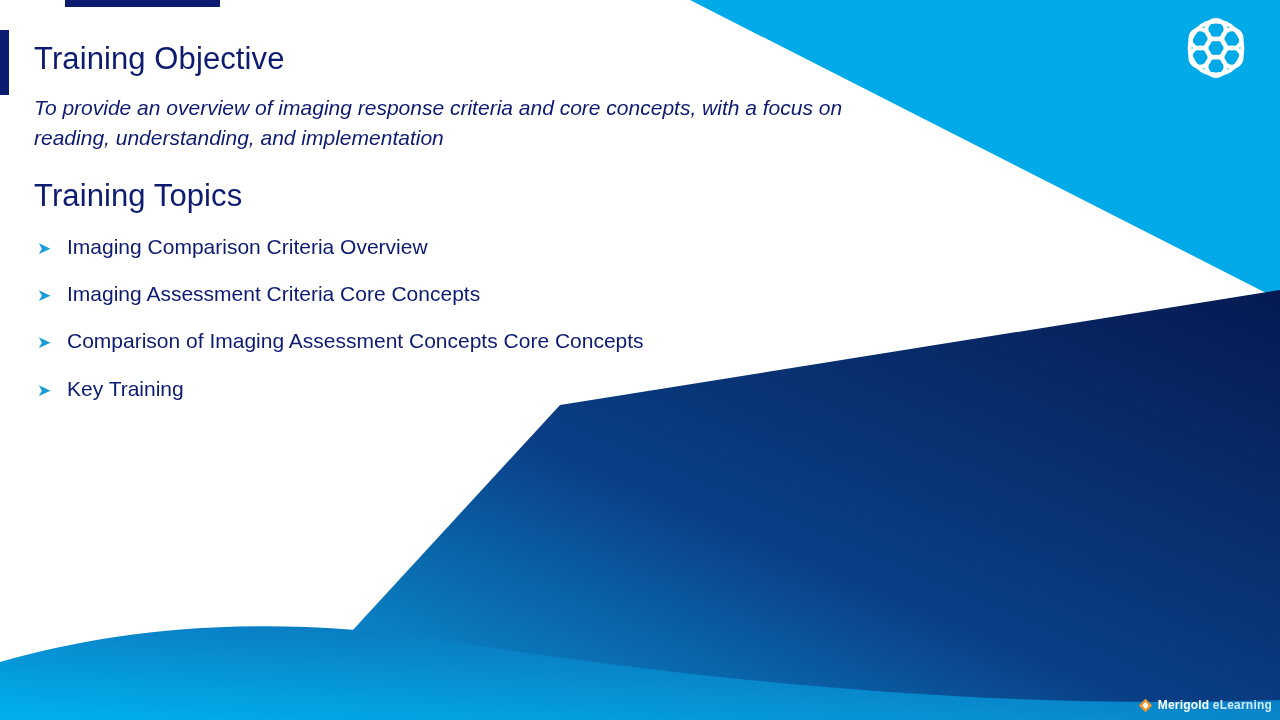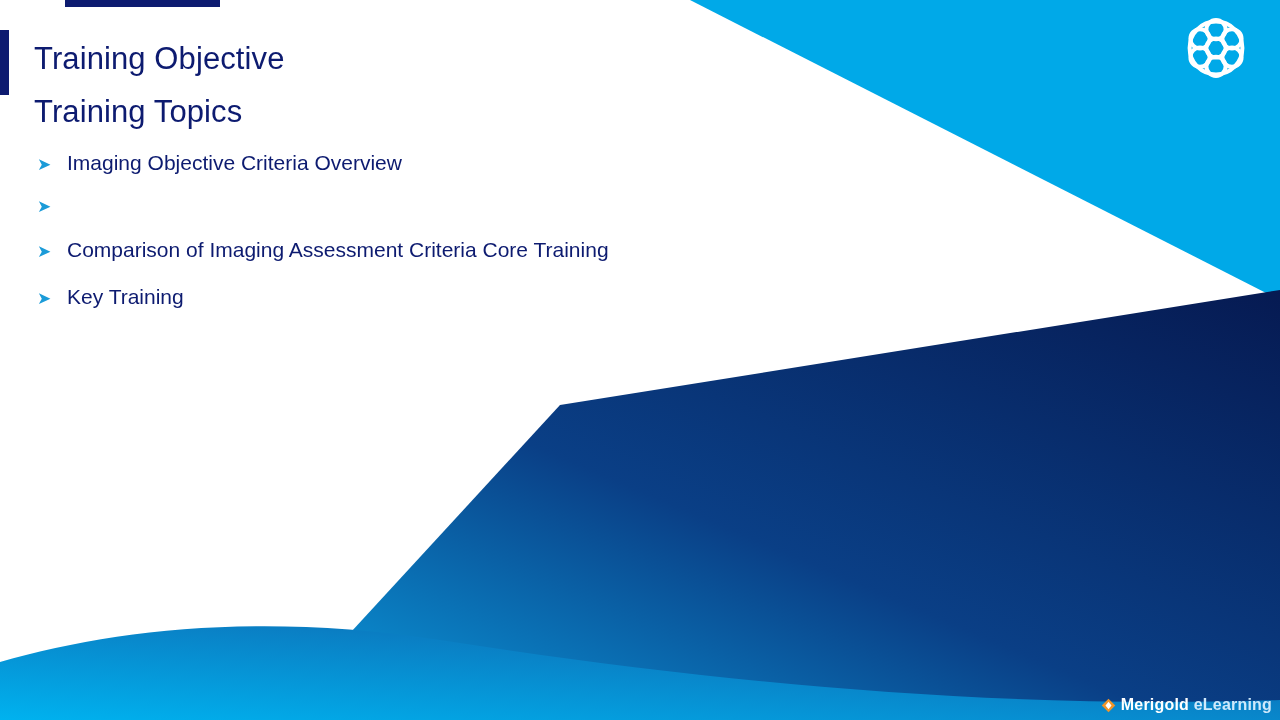--- a/index.html
+++ b/index.html
@@ -116,21 +116,21 @@
     align-items: center;
     height: 26px;
   }
   .brand-diamond {
     width: 15px;
     height: 15px;
     margin-right: 5px;
     position: relative;
   }
   .brand-text {
-    font-size: 16px;
+    font-size: 12px;
     font-weight: bold;
     color: #ffffff;
     letter-spacing: 0.2px;
     white-space: nowrap;
   }
   .brand-text .light {
     color: #cfe9fb;
     font-weight: bold;
   }
 </style>
@@ -172,33 +172,35 @@
       <circle cx="30" cy="38.5" r="12"></circle>
       <circle cx="70" cy="38.5" r="12"></circle>
       <circle cx="30" cy="61.5" r="12"></circle>
       <circle cx="70" cy="61.5" r="12"></circle>
       <circle cx="50" cy="50" r="33"></circle>
     </g>
   </svg>
 
   <div class="content">
     <h1 class="heading">Training Objective</h1>
+    <p class="objective">To provide an overview of imaging response criteria and core concepts, with a focus on reading, understanding, and implementation</p>
     <h2 class="heading second">Training Topics</h2>
 
     <ul class="topics">
       <li class="topic-item">
         <span class="bullet-arrow">➤</span>
-        <span class="topic-label">Imaging Objective Criteria Overview</span>
-      </li>
-      <li class="topic-item">
-        <span class="bullet-arrow">➤</span>
-      </li>
-      <li class="topic-item">
-        <span class="bullet-arrow">➤</span>
-        <span class="topic-label">Comparison of Imaging Assessment Criteria Core Training</span>
+        <span class="topic-label">Imaging Comparison Criteria Overview</span>
+      </li>
+      <li class="topic-item">
+        <span class="bullet-arrow">➤</span>
+        <span class="topic-label">Imaging Assessment Criteria Core Concepts</span>
+      </li>
+      <li class="topic-item">
+        <span class="bullet-arrow">➤</span>
+        <span class="topic-label">Comparison of Imaging Assessment Concepts Core Concepts</span>
       </li>
       <li class="topic-item">
         <span class="bullet-arrow">➤</span>
         <span class="topic-label">Key Training</span>
       </li>
     </ul>
   </div>
 
   <div class="brand">
     <svg class="brand-diamond" viewBox="0 0 20 20" xmlns="http://www.w3.org/2000/svg">

